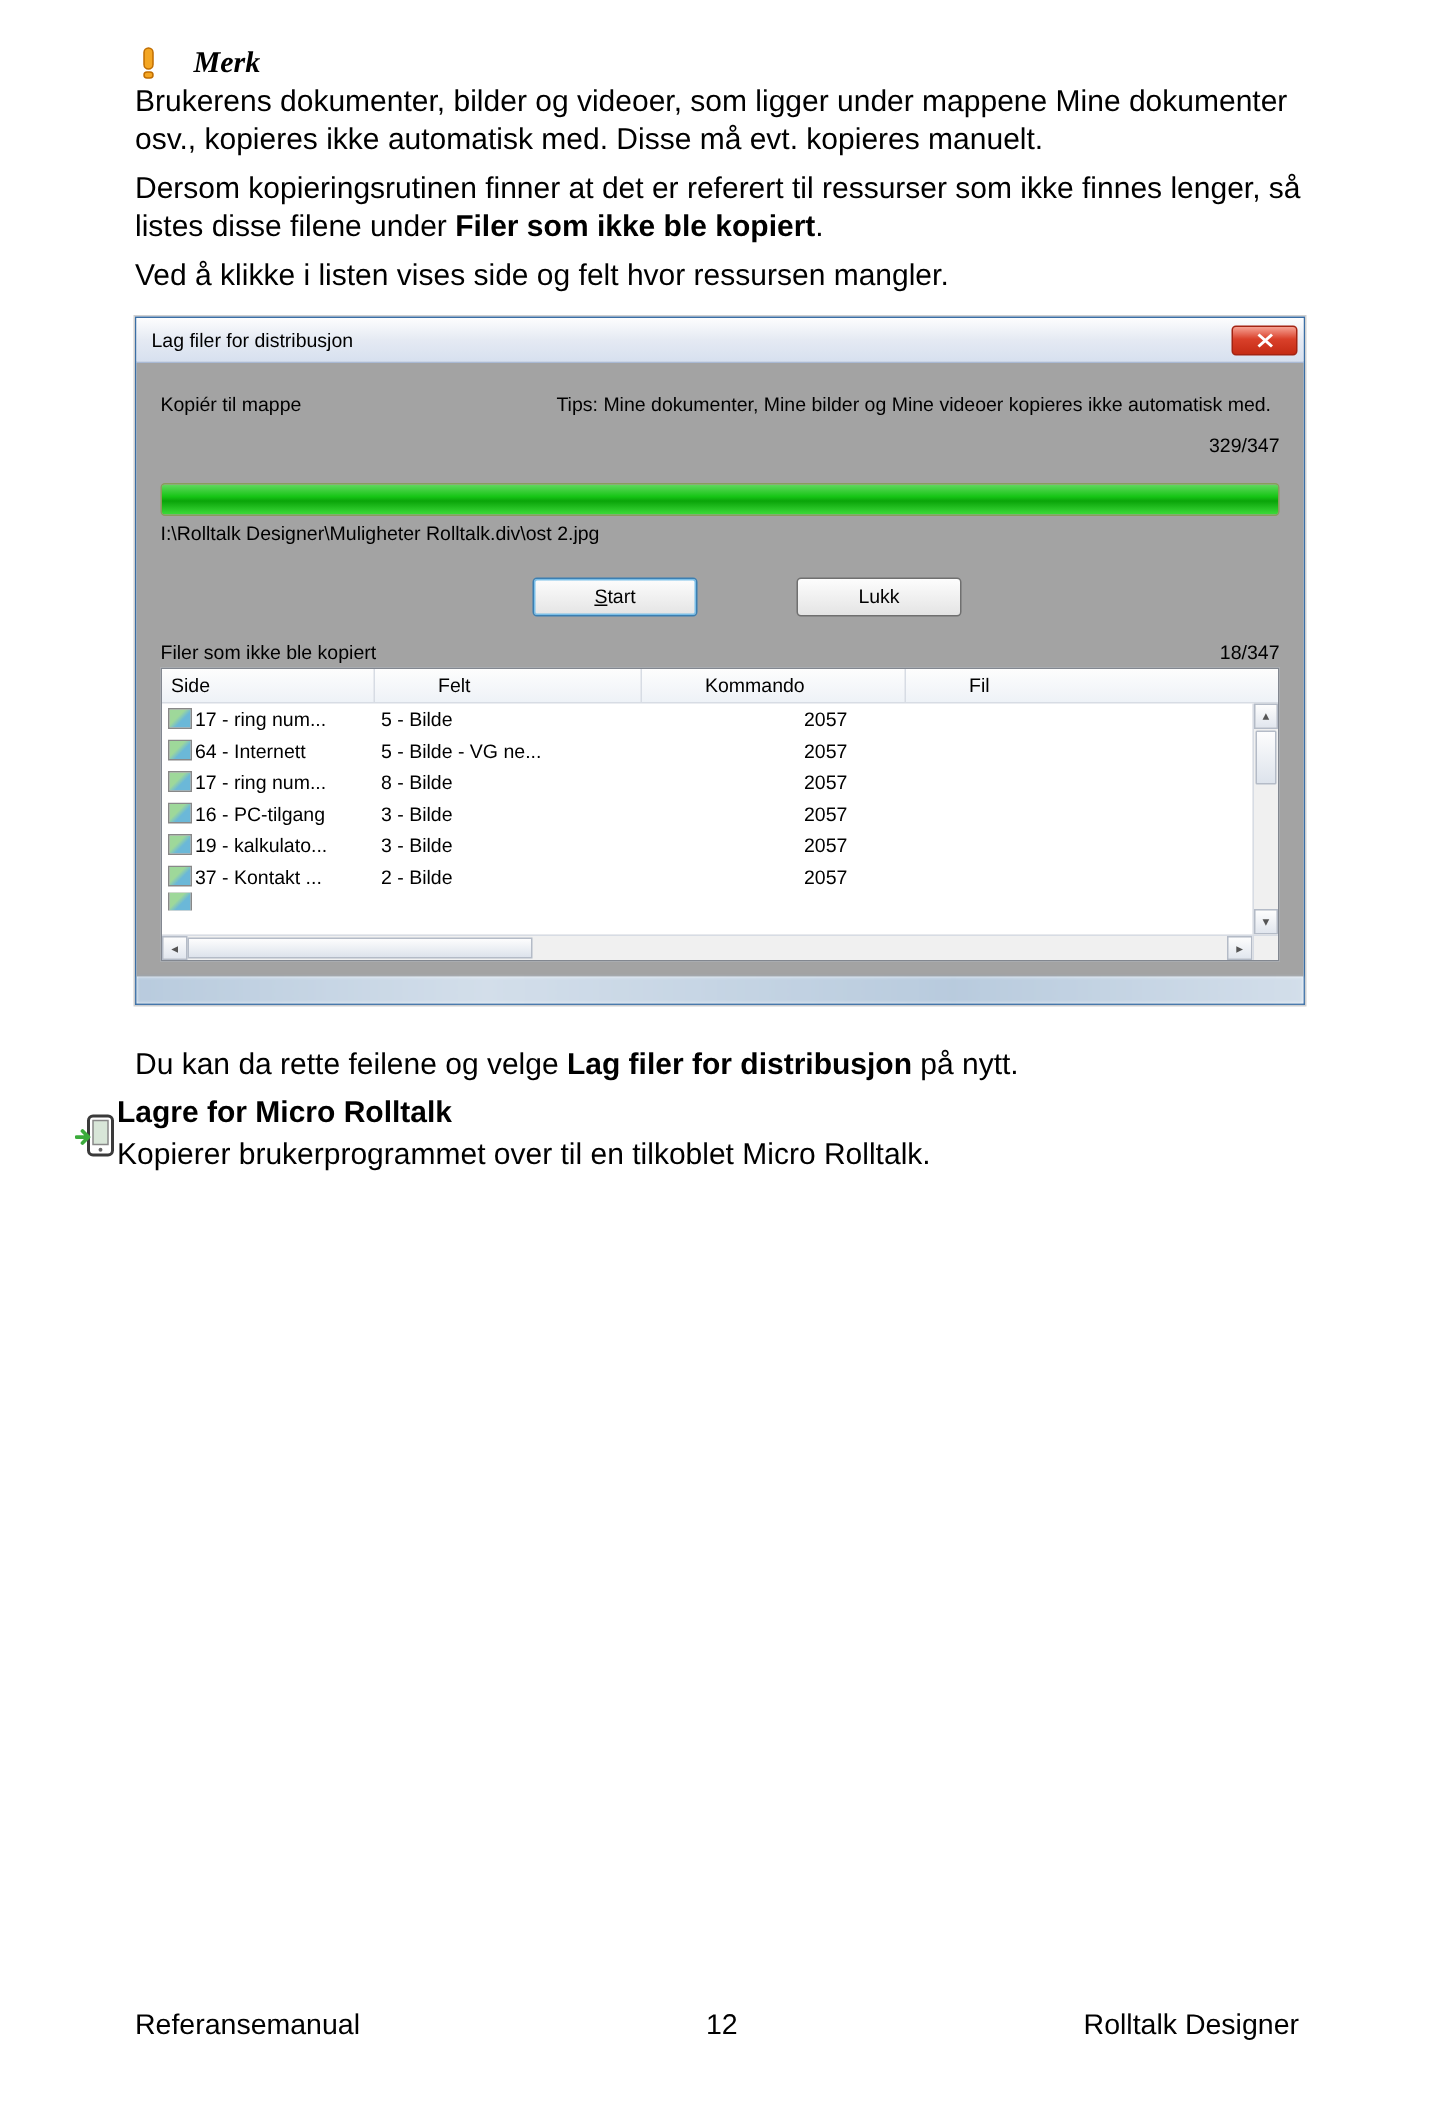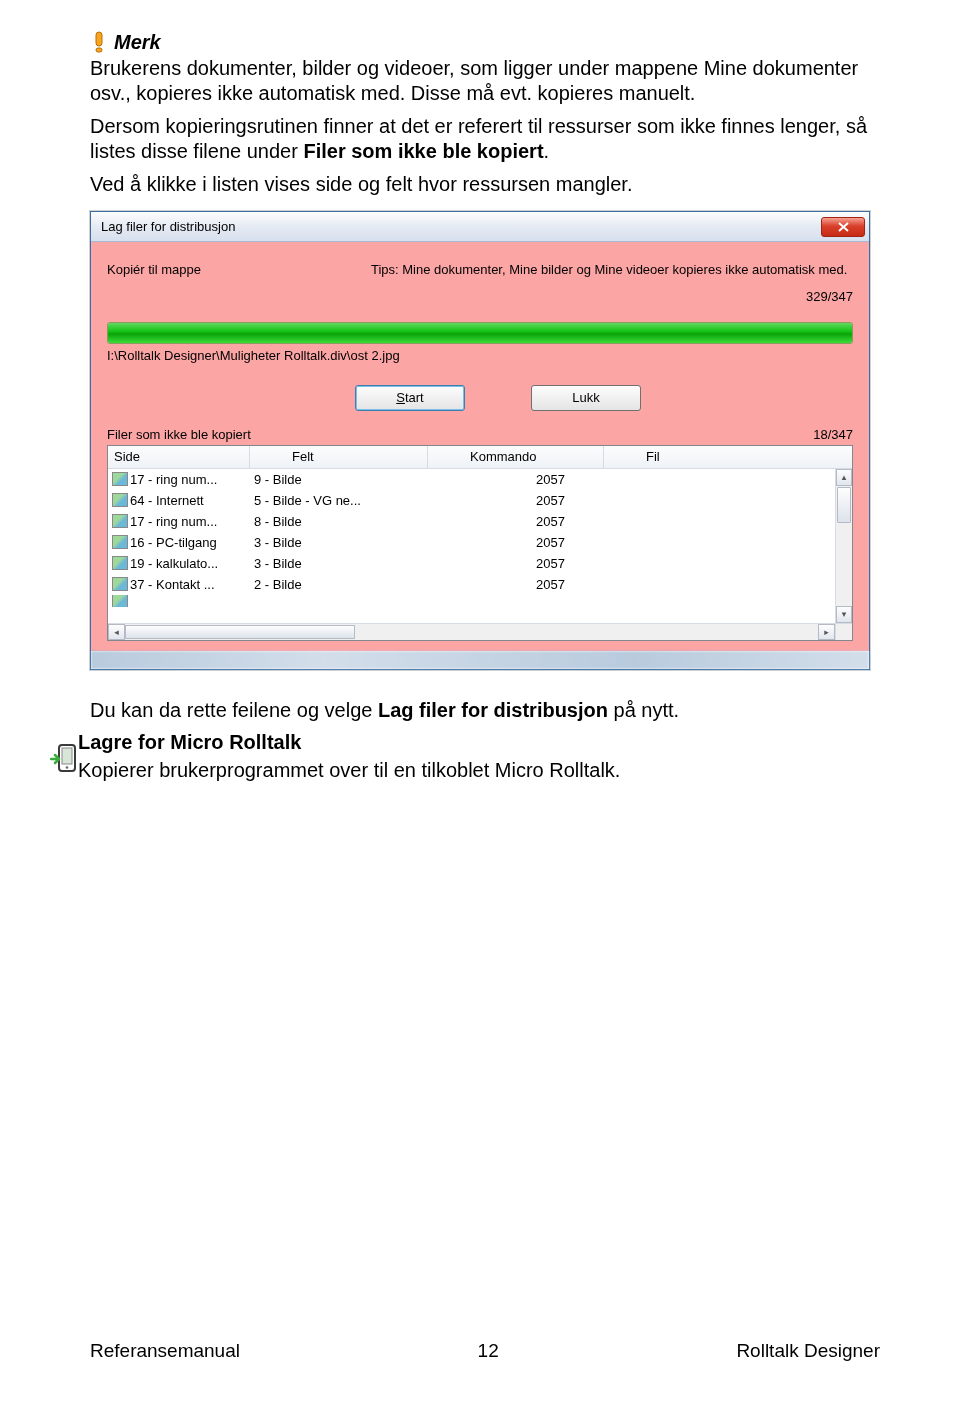--- a/index.html
+++ b/index.html
@@ -10,22 +10,23 @@
     height: 1417px;
     position: relative;
     color: #000;
   }
   .page {
     padding: 30px 90px 0 90px;
   }
   .note-header {
     display: flex;
     align-items: center;
-    gap: 6px;
+    gap: 21px;
     margin-bottom: 2px;
+    font-family: Liberation Serif, serif;
   }
   .note-icon {
     width: 18px;
     height: 24px;
     display: flex;
     align-items: center;
     justify-content: center;
   }
   .note-title {
     font-weight: bold;
@@ -66,21 +67,21 @@
     border-radius: 3px;
     display: flex;
     align-items: center;
     justify-content: center;
     color: #fff;
     font-weight: bold;
     font-size: 12px;
   }
   .dialog-body {
     padding: 20px 16px 10px 16px;
-    background: #fca5a5;
+    background: #a3a3a3;
   }
   .row1 {
     display: flex;
     align-items: flex-start;
     gap: 170px;
     margin-bottom: 10px;
   }
   .label { font-size: 13px; }
   .tips { font-size: 13px; line-height: 1.3; }
   .pathrow {
@@ -257,21 +258,21 @@
   }
   .micro-icon {
     width:28px;
     flex-shrink:0;
     margin-top:2px;
   }
   .footer {
     position: absolute;
     bottom: 55px;
     left: 90px;
-    right: 80px;
+    right: 94px;
     display: flex;
     justify-content: space-between;
     font-size: 19px;
   }
 </style>
 </head>
 <body>
 
 <div class="page">
   <div class="note-header">
@@ -326,21 +327,21 @@
             <div class="col-felt">Felt</div>
             <div class="col-komm">Kommando</div>
             <div class="col-fil">Fil</div>
           </div>
           <div class="listrows" id="listrows">
               <div class="lrow">
                 <div class="c1">
                   <span class="img-icon"></span>
                   <span>17 - ring num...</span>
                 </div>
-                <div class="c2">9 - Bilde</div>
+                <div class="c2">5 - Bilde</div>
                 <div class="c3"></div>
                 <div class="c4">2057</div>
               </div>
               <div class="lrow">
                 <div class="c1">
                   <span class="img-icon"></span>
                   <span>64 - Internett</span>
                 </div>
                 <div class="c2">5 - Bilde - VG ne...</div>
                 <div class="c3"></div>

